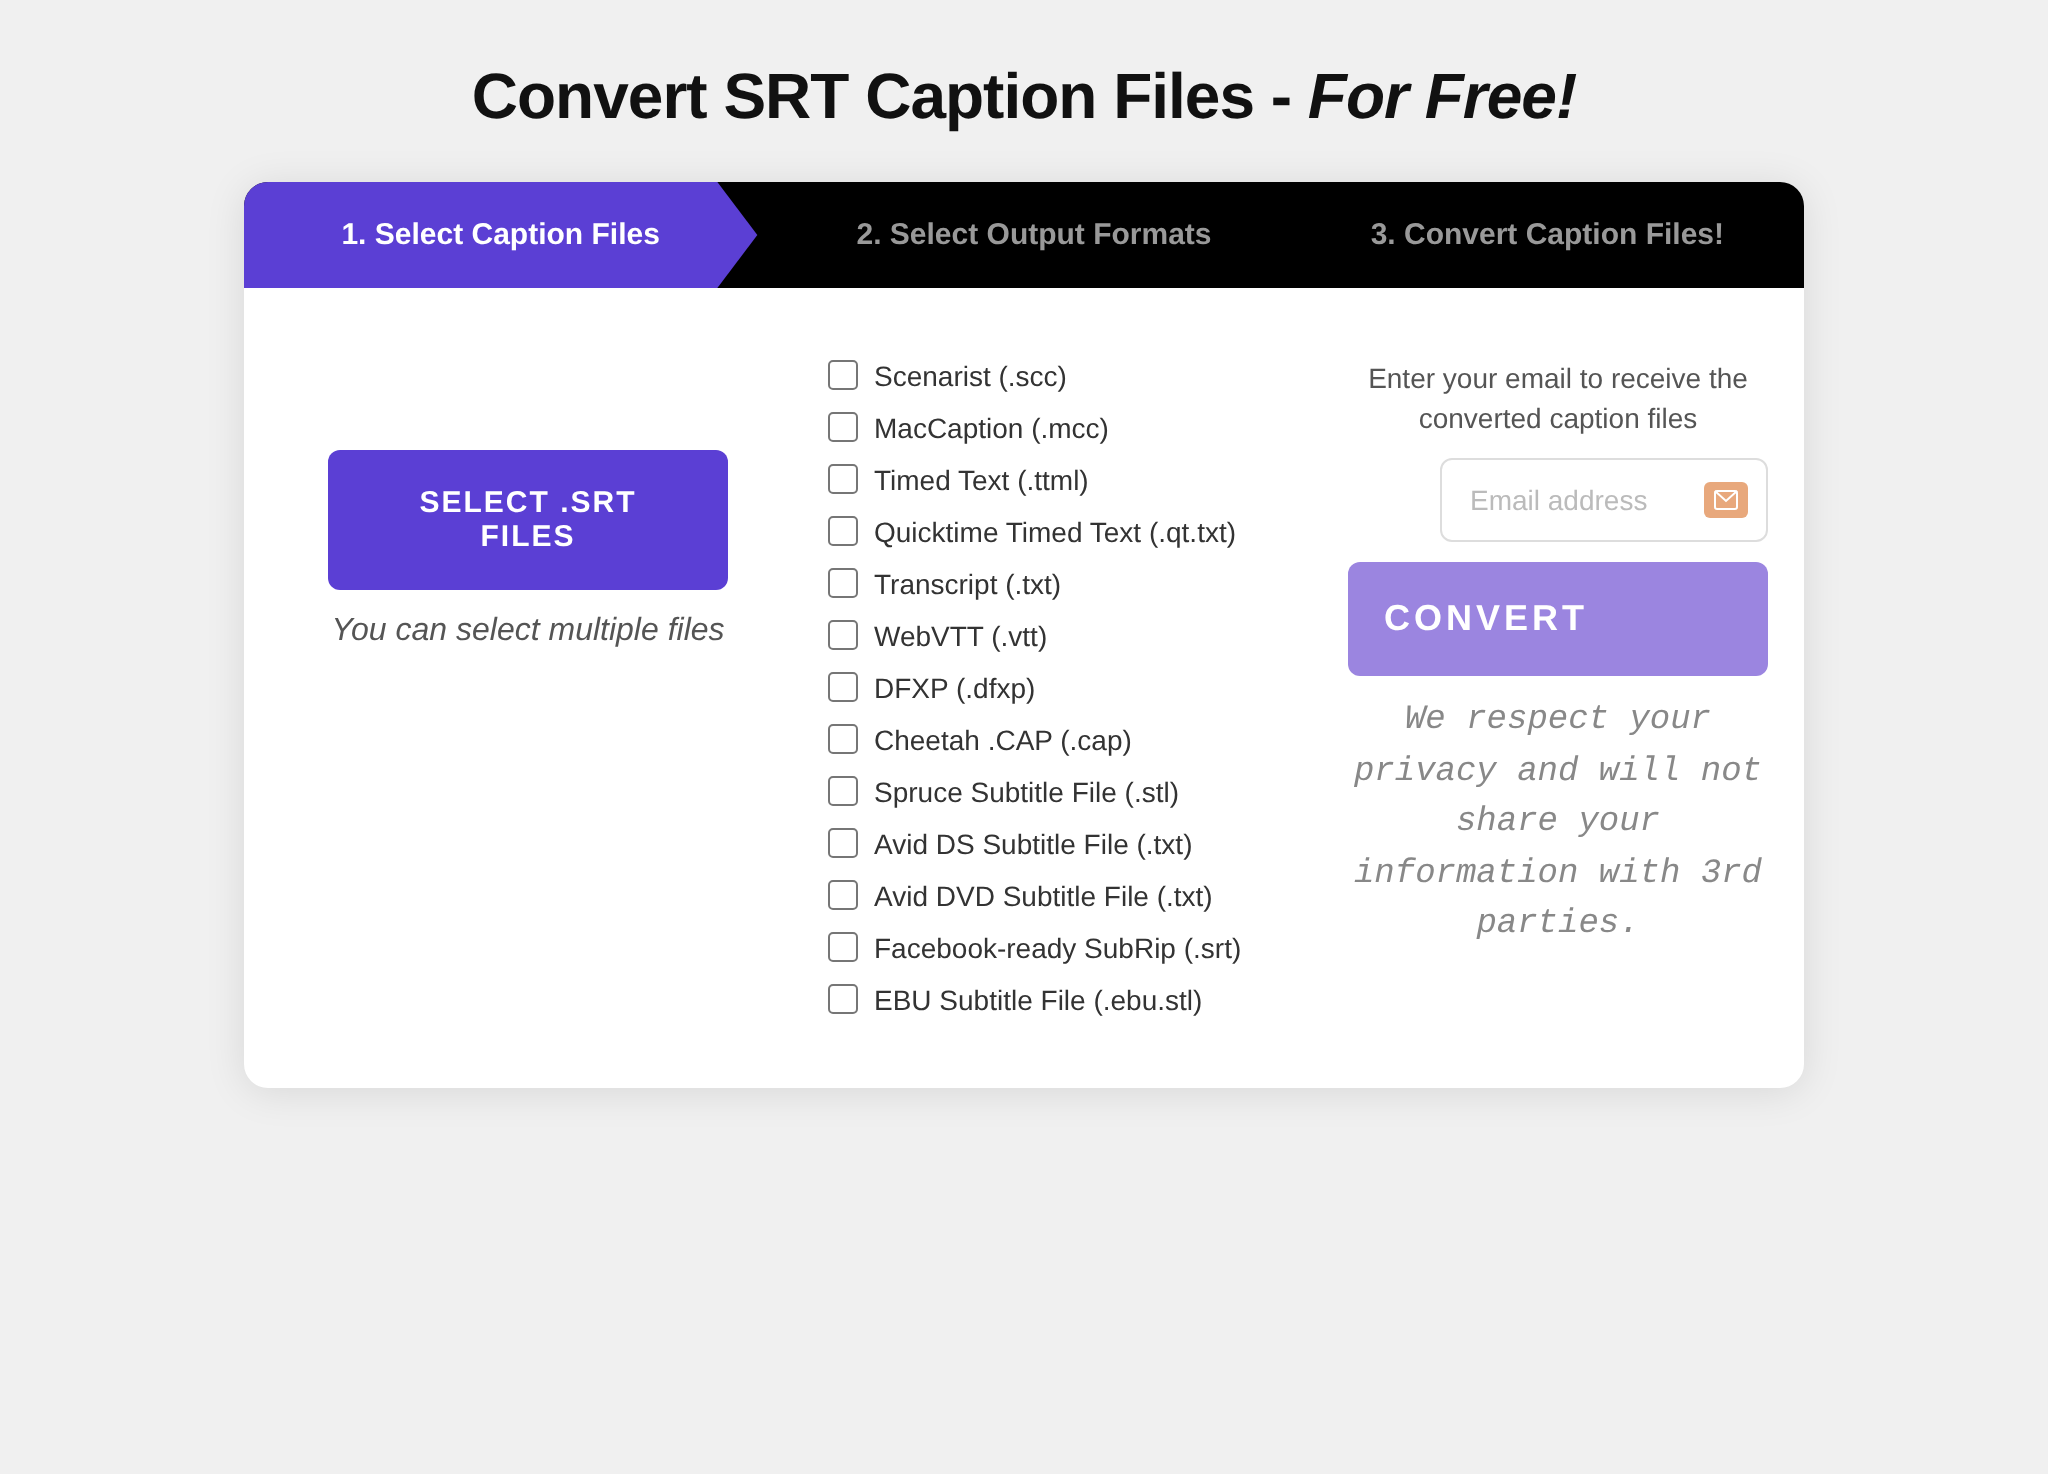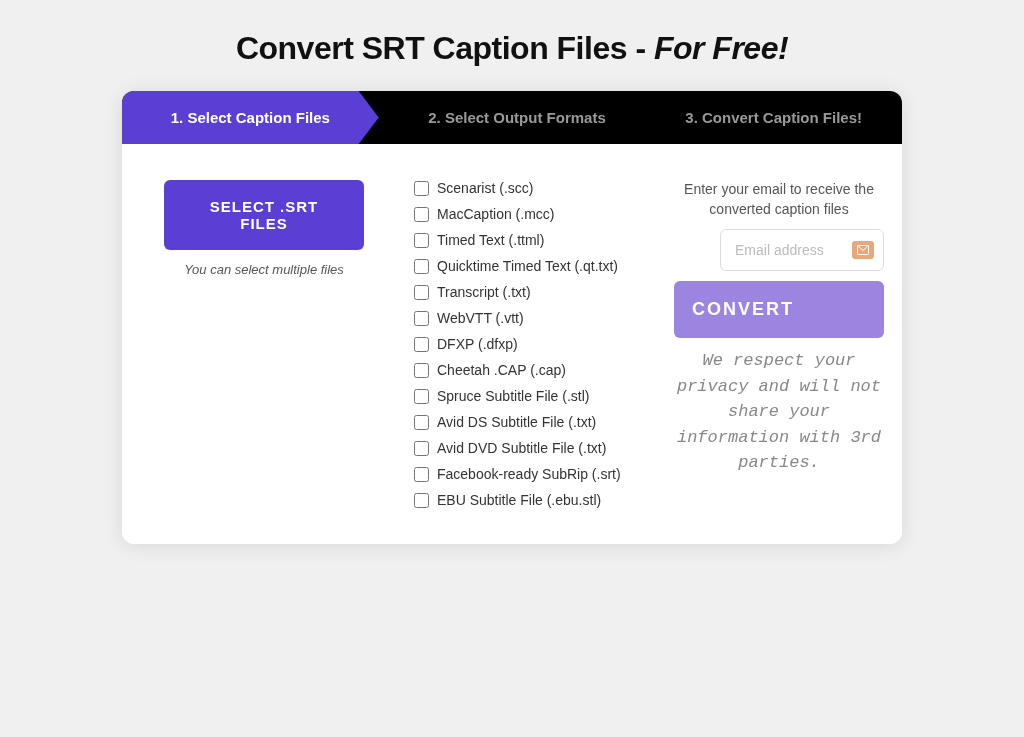--- a/index.html
+++ b/index.html
@@ -76,40 +76,41 @@
       color: #fff;
       border: none;
       border-radius: 6px;
       padding: 18px 28px;
       font-size: 15px;
       font-weight: 700;
       letter-spacing: 1px;
       cursor: pointer;
       width: 200px;
       text-align: center;
+      margin-top: 45px;
     }
     .select-hint {
       font-style: italic;
-      font-size: 13px;
+      font-size: 16px;
       color: #555;
       text-align: center;
     }
     
     .middle-col {
       flex: 1;
       min-width: 220px;
     }
     .checkbox-list {
       display: flex;
       flex-direction: column;
       gap: 10px;
     }
     .checkbox-item {
       display: flex;
-      align-items: center;
+      align-items: flex-start;
       gap: 8px;
       font-size: 14px;
       color: #333;
       cursor: pointer;
     }
     .checkbox-item input[type="checkbox"] {
       width: 15px;
       height: 15px;
       cursor: pointer;
       flex-shrink: 0;

